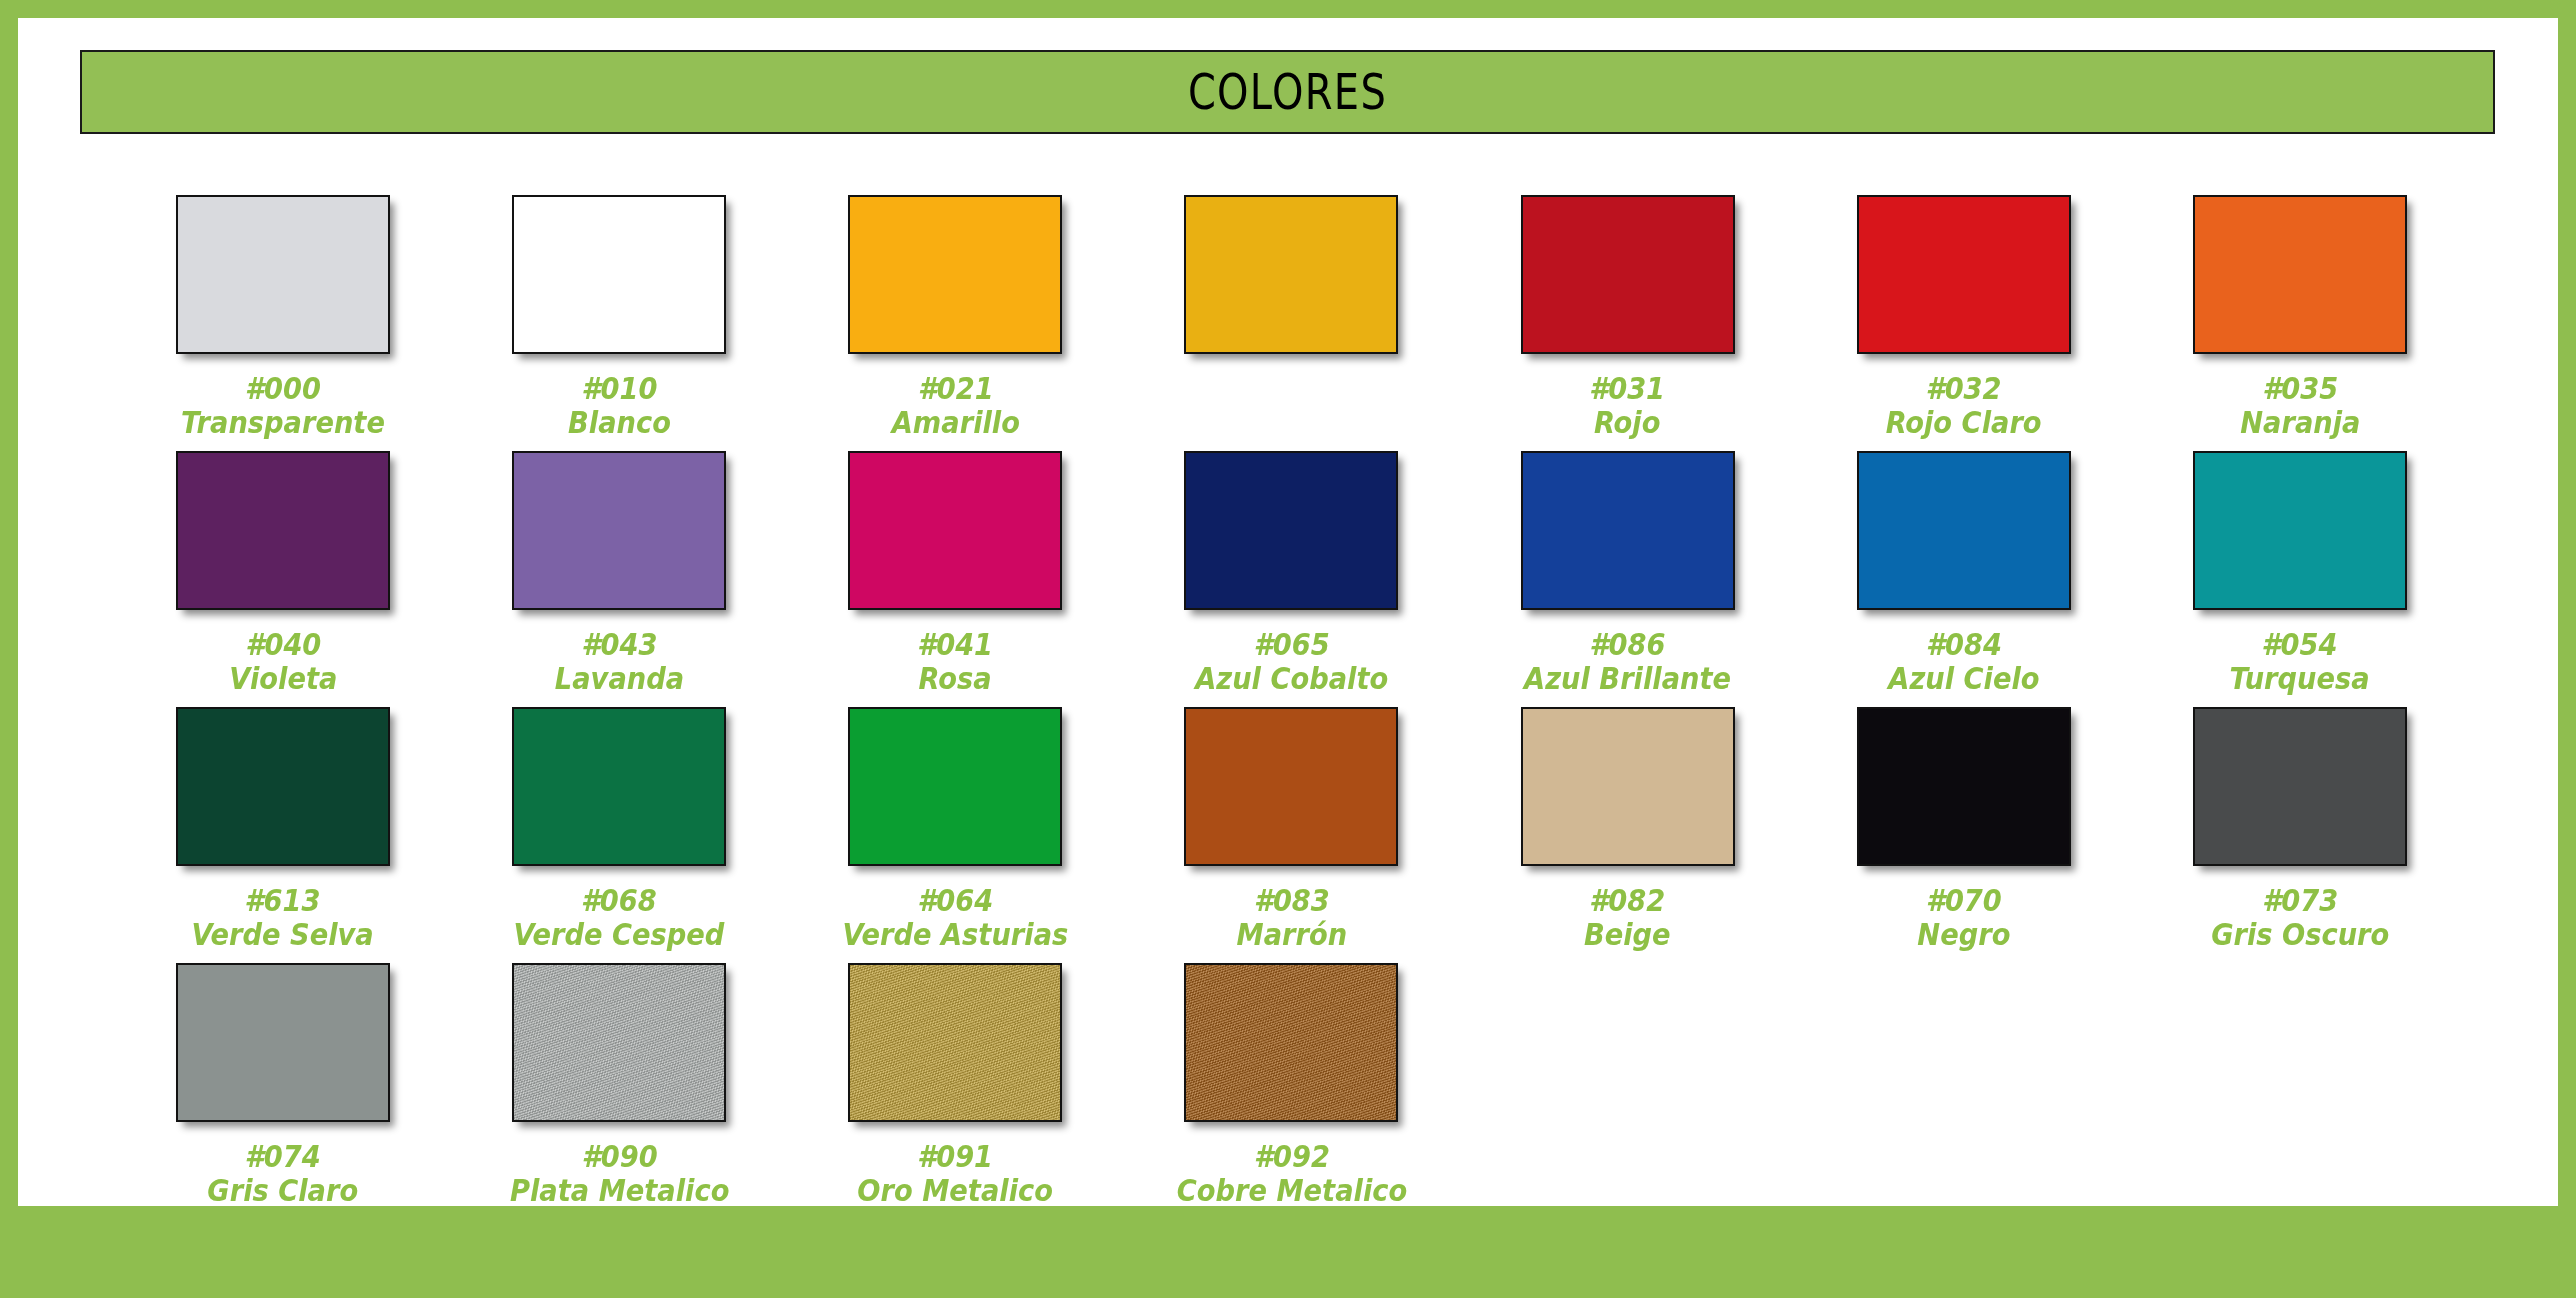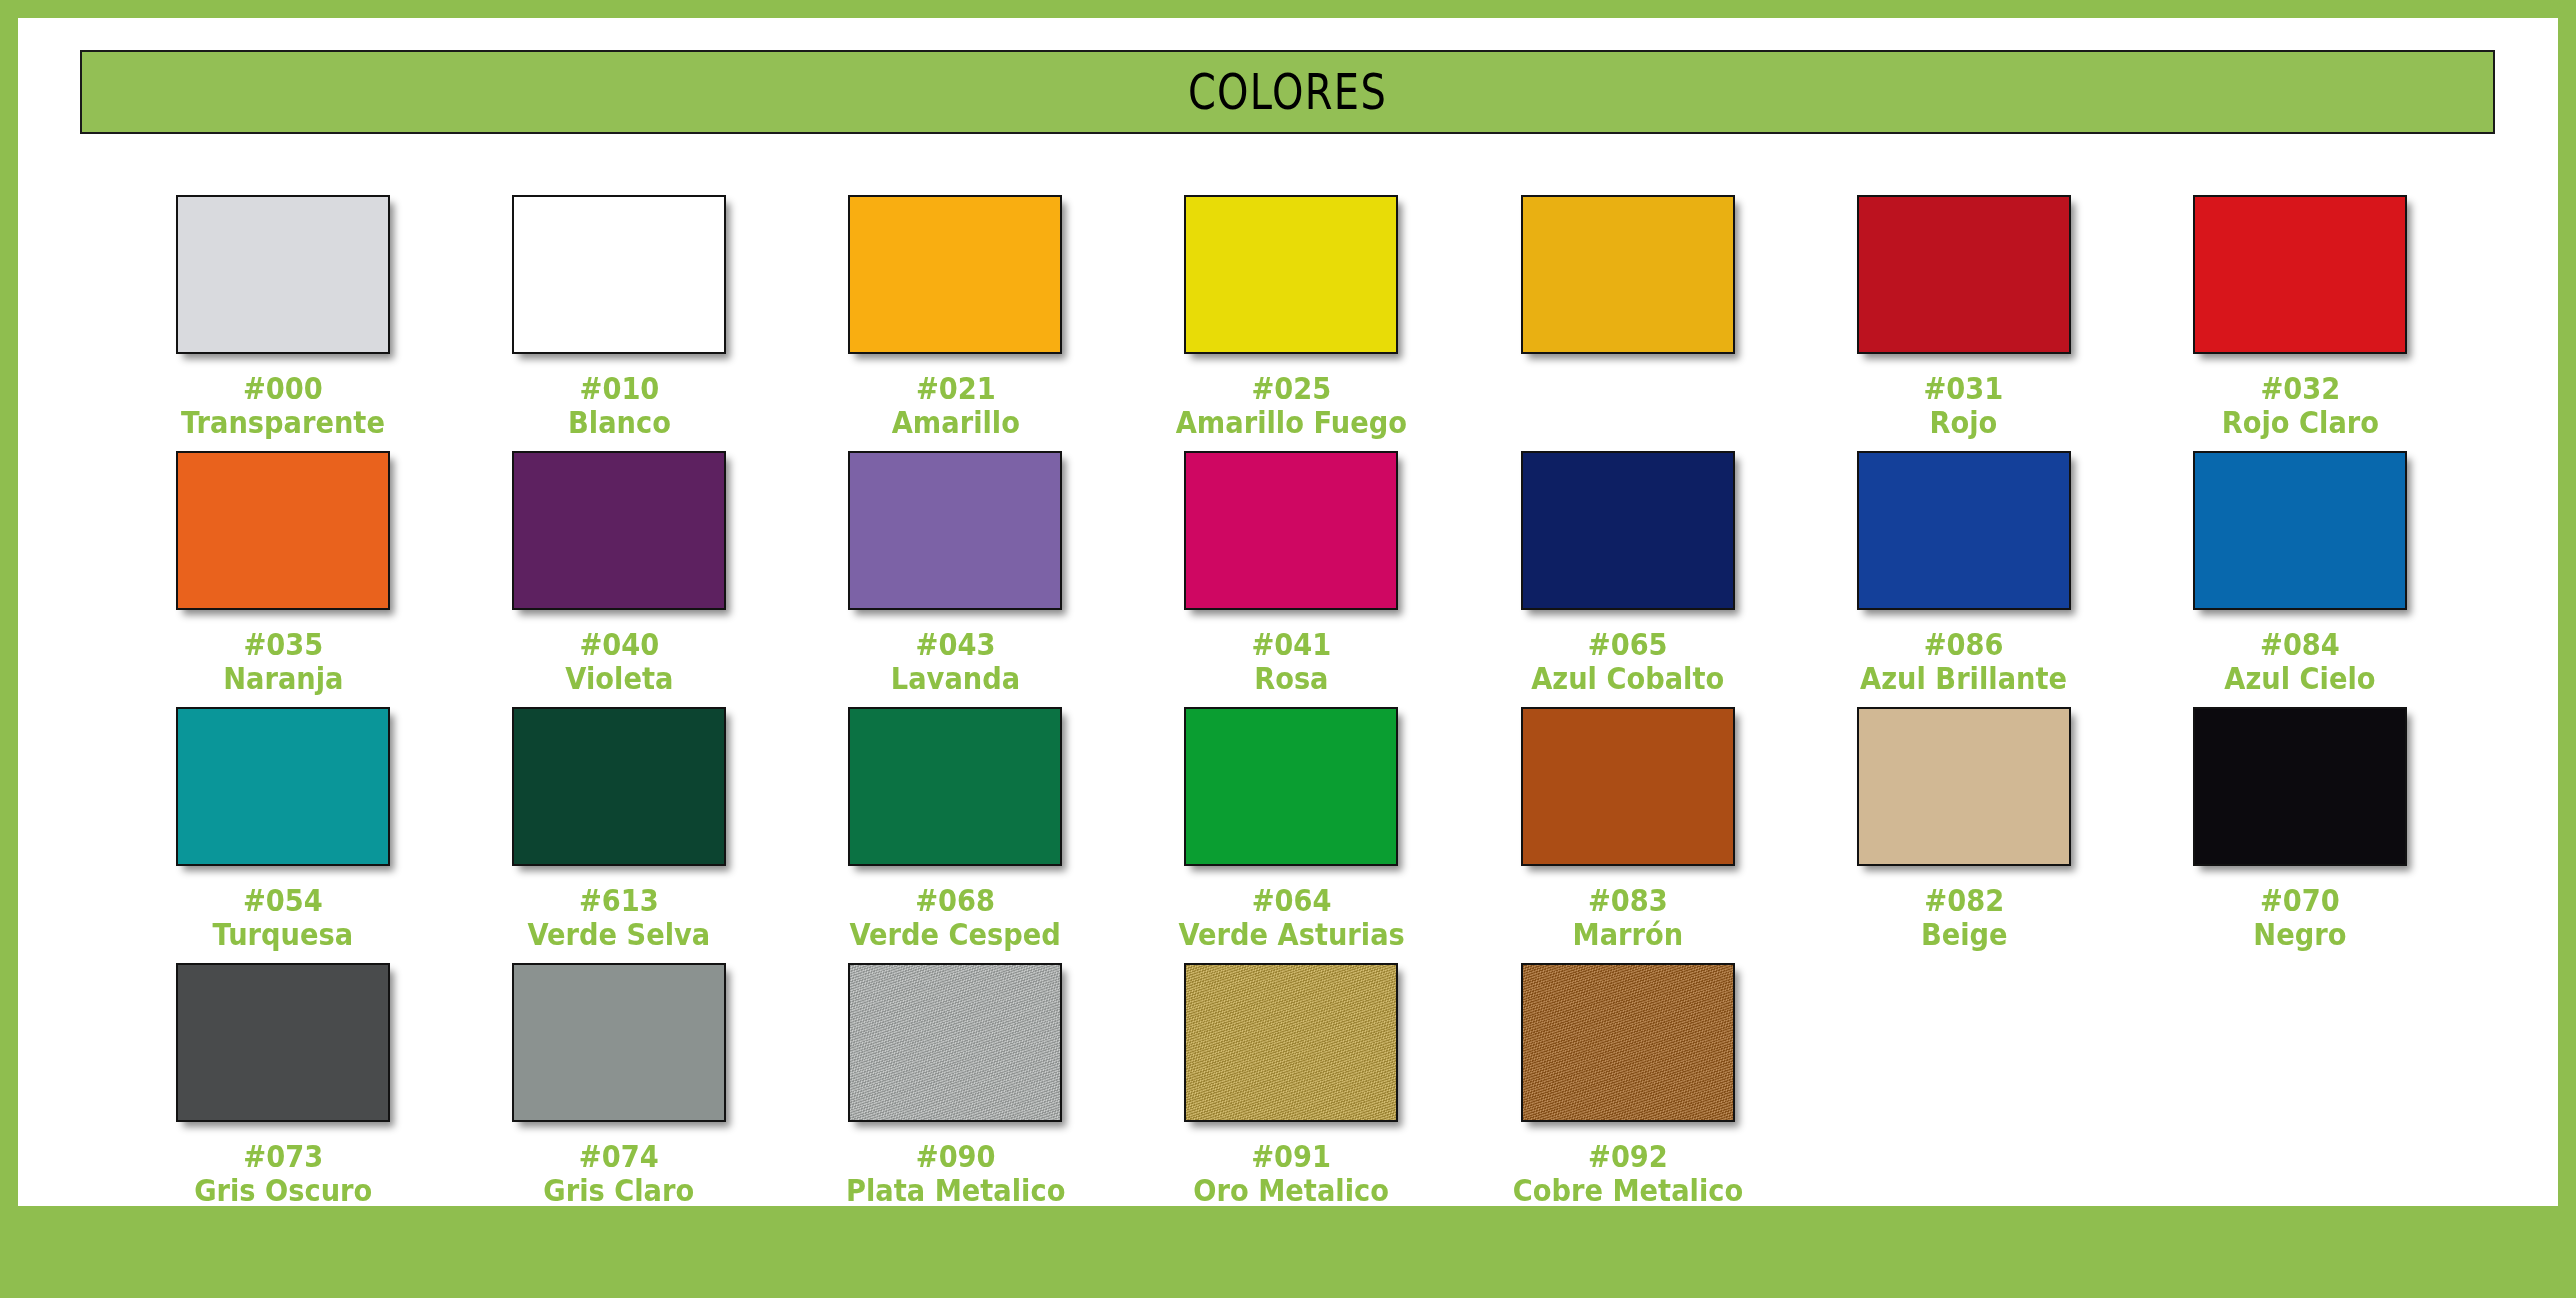--- a/index.html
+++ b/index.html
@@ -82,20 +82,21 @@
     height: 159px;
     border: 2.4px solid #121212;
     box-sizing: border-box;
     box-shadow: 5.7px 6.5px 7.3px -1.6px rgba(0,0,0,0.45);
   }
   .cell-labels {
     margin-top: 18.7px;
     text-align: center;
     line-height: 1.02;
     white-space: nowrap;
+    font-style: italic;
   }
   .code, .cname {
     display: block;
     font-family: "DejaVu Sans", sans-serif;
     font-weight: bold;
     color: #8ec045;
     font-size: 31px;
     transform: scaleX(0.88);
     transform-origin: center;
   }
@@ -136,27 +137,20 @@
           </div>
         </div>
         <div class="cell">
           <div class="swatch" style="background-color: rgb(249, 174, 17); border-color: rgb(18, 18, 18);"></div>
           <div class="cell-labels">
             <span class="code" style="color: rgb(142, 192, 69);">#021</span>
             <span class="cname" style="color: rgb(142, 192, 69);">Amarillo</span>
           </div>
         </div>
         <div class="cell">
-          <div class="swatch" style="background-color: rgb(232, 220, 7); border-color: rgb(18, 18, 18);"></div>
-          <div class="cell-labels">
-            <span class="code" style="color: rgb(142, 192, 69);">#025</span>
-            <span class="cname" style="color: rgb(142, 192, 69);">Amarillo Fuego</span>
-          </div>
-        </div>
-        <div class="cell">
           <div class="swatch" style="background-color: rgb(233, 176, 18); border-color: rgb(18, 18, 18);"></div>
         </div>
         <div class="cell">
           <div class="swatch" style="background-color: rgb(188, 18, 31); border-color: rgb(18, 18, 18);"></div>
           <div class="cell-labels">
             <span class="code" style="color: rgb(142, 192, 69);">#031</span>
             <span class="cname" style="color: rgb(142, 192, 69);">Rojo</span>
           </div>
         </div>
         <div class="cell">

